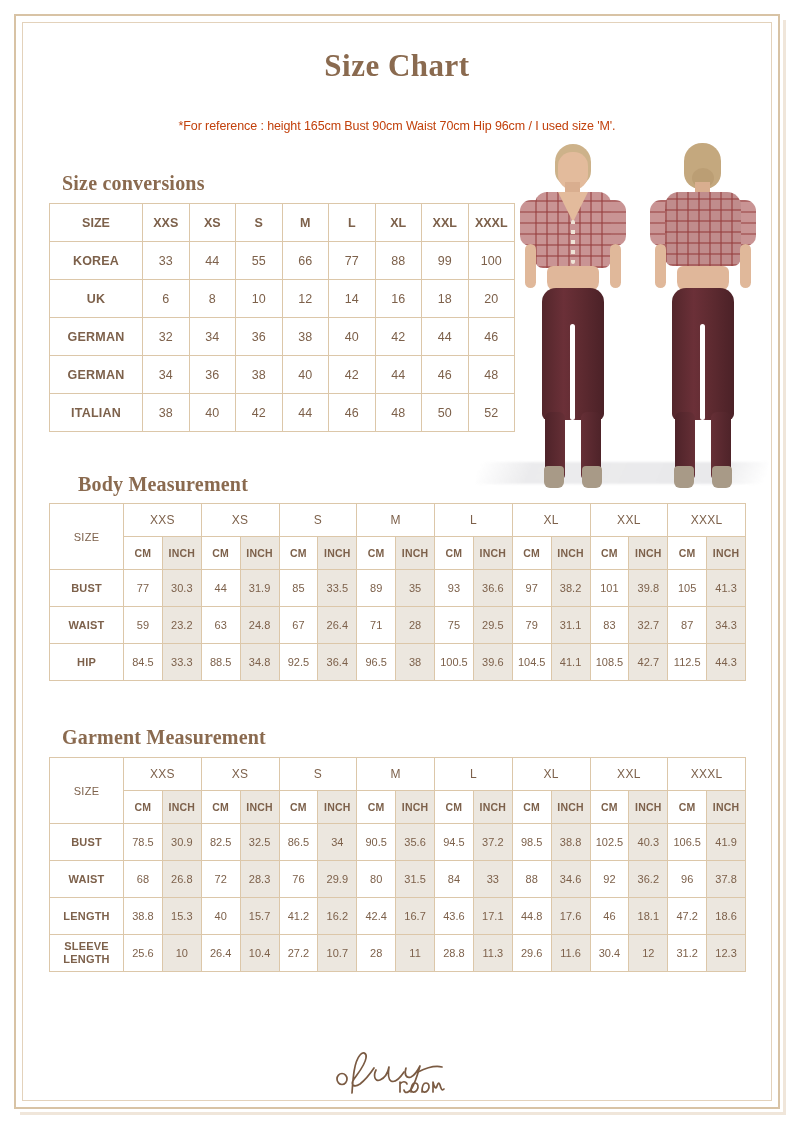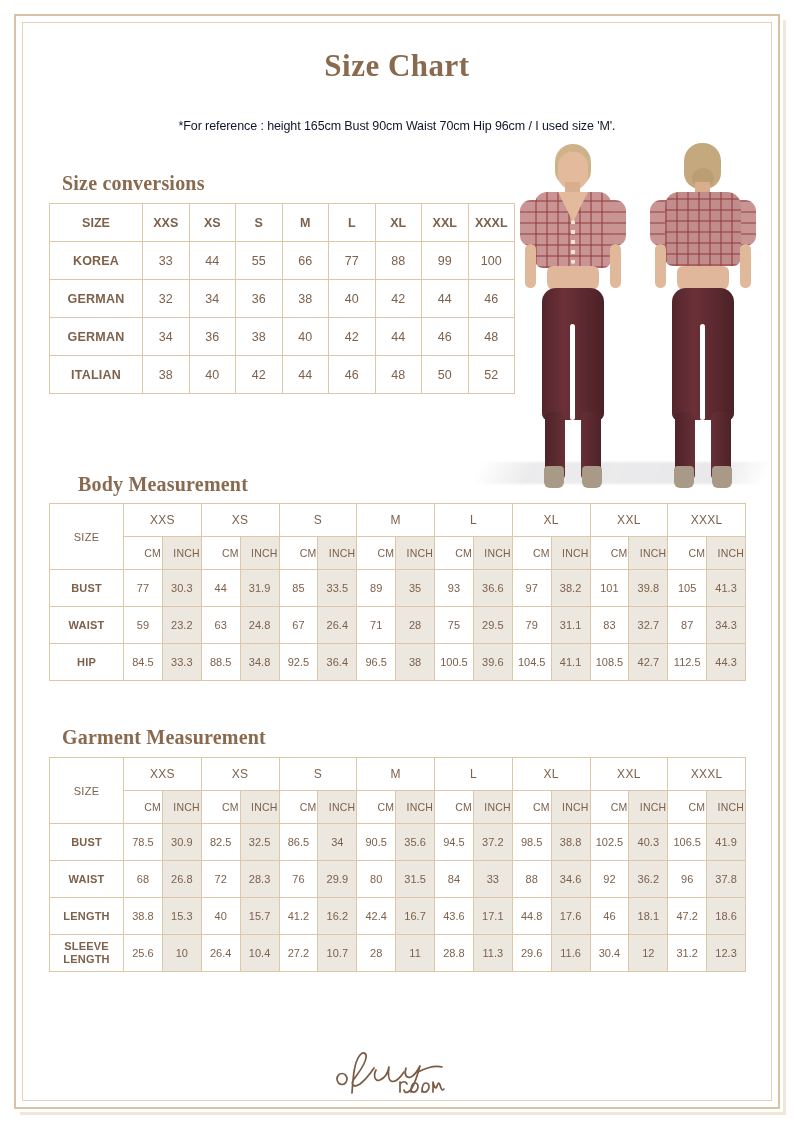--- a/index.html
+++ b/index.html
@@ -50,21 +50,21 @@
     font-size: 31px;
     color: #8a6a4f;
     letter-spacing: 0.5px;
   }
   .subtitle {
     position: absolute;
     left: 0; top: 119px;
     width: 794px;
     text-align: center;
     font-size: 12.5px;
-    color: #0f172a;
+    color: #c2410c;
     letter-spacing: -0.1px;
   }
 
   
   .section-heading {
     position: absolute;
     font-family: "Liberation Serif", serif;
     font-weight: bold;
     font-size: 20px;
     color: #8a6a4f;
@@ -127,24 +127,23 @@
     letter-spacing: 0.3px;
   }
   .meas th.size-group {
     font-size: 12px;
     font-weight: normal;
     height: 30px;
     letter-spacing: 0.3px;
   }
   .meas th.unit {
     font-size: 10.5px;
-    font-weight: normal;
+    font-weight: bold;
     height: 30px;
     letter-spacing: 0.2px;
-    text-align: right;
   }
   .meas td {
     height: 34px;
     font-size: 11px;
   }
   .meas td.rowhead {
     width: 71px;
     font-size: 11px;
     font-weight: bold;
     letter-spacing: 0.2px;
@@ -357,20 +356,31 @@
         <td>33</td>
         <td>44</td>
         <td>55</td>
         <td>66</td>
         <td>77</td>
         <td>88</td>
         <td>99</td>
         <td>100</td>
       </tr>
       <tr>
+        <td class="rowhead">UK</td>
+        <td>6</td>
+        <td>8</td>
+        <td>10</td>
+        <td>12</td>
+        <td>14</td>
+        <td>16</td>
+        <td>18</td>
+        <td>20</td>
+      </tr>
+      <tr>
         <td class="rowhead">GERMAN</td>
         <td>32</td>
         <td>34</td>
         <td>36</td>
         <td>38</td>
         <td>40</td>
         <td>42</td>
         <td>44</td>
         <td>46</td>
       </tr>

